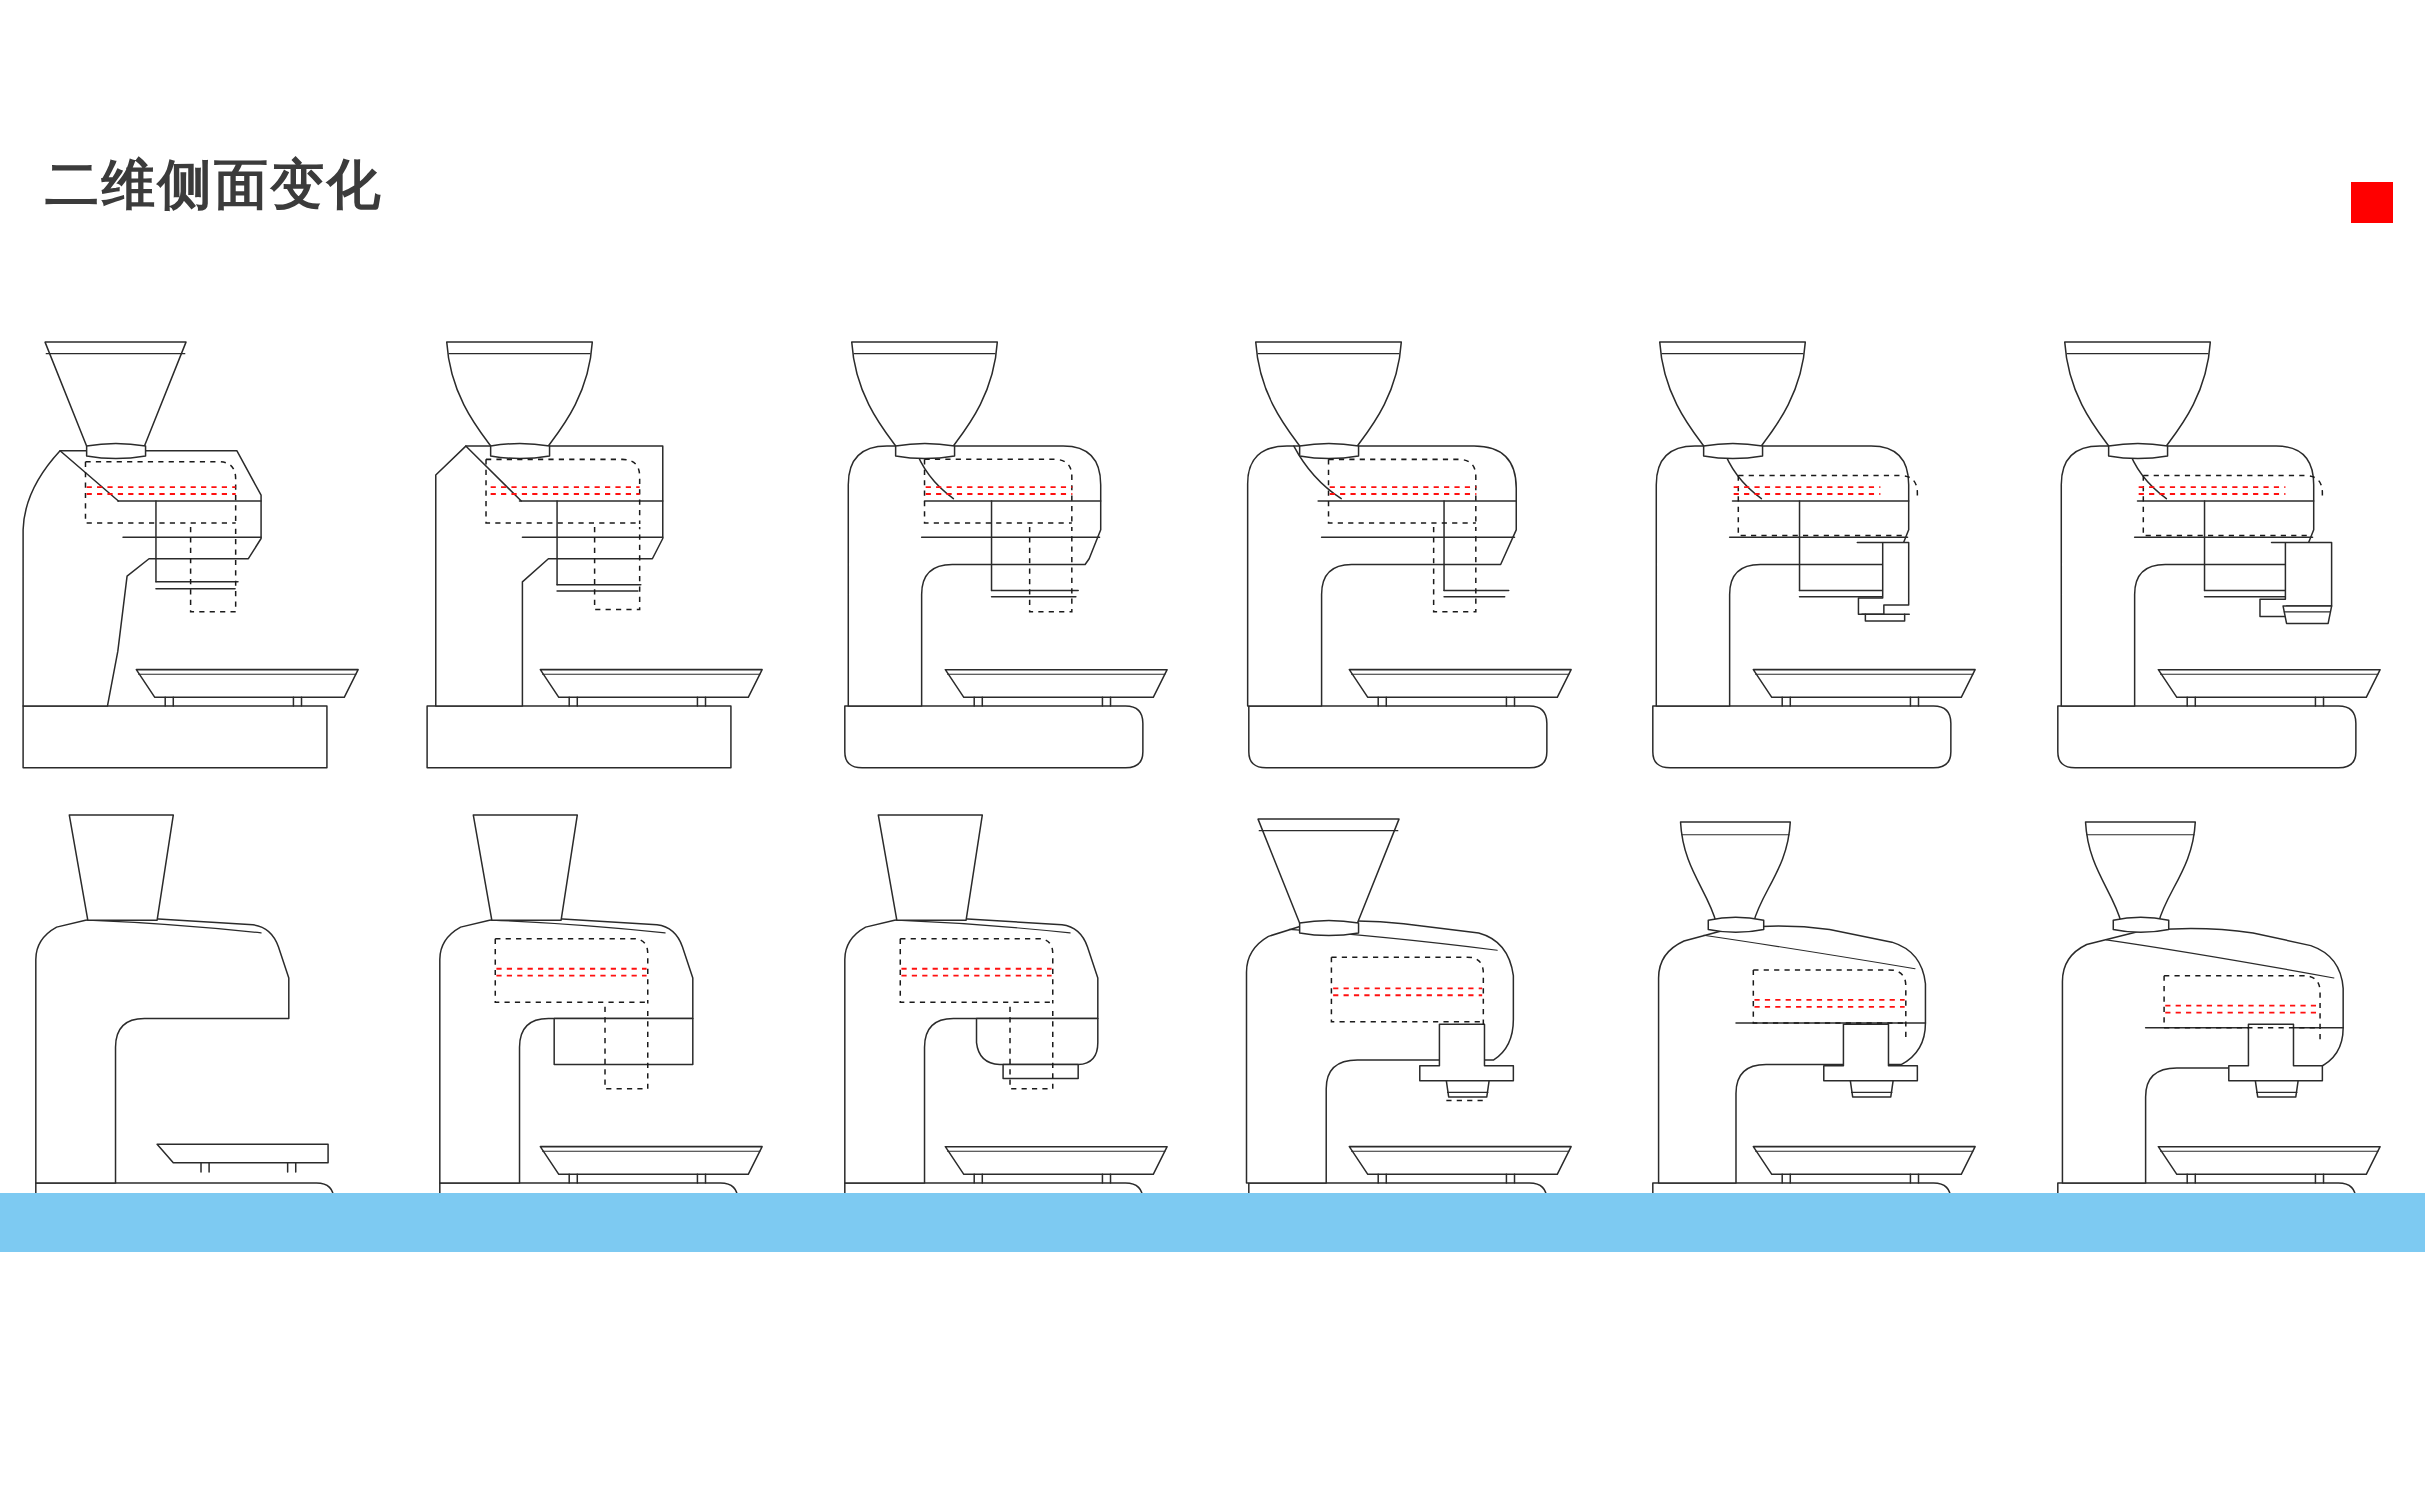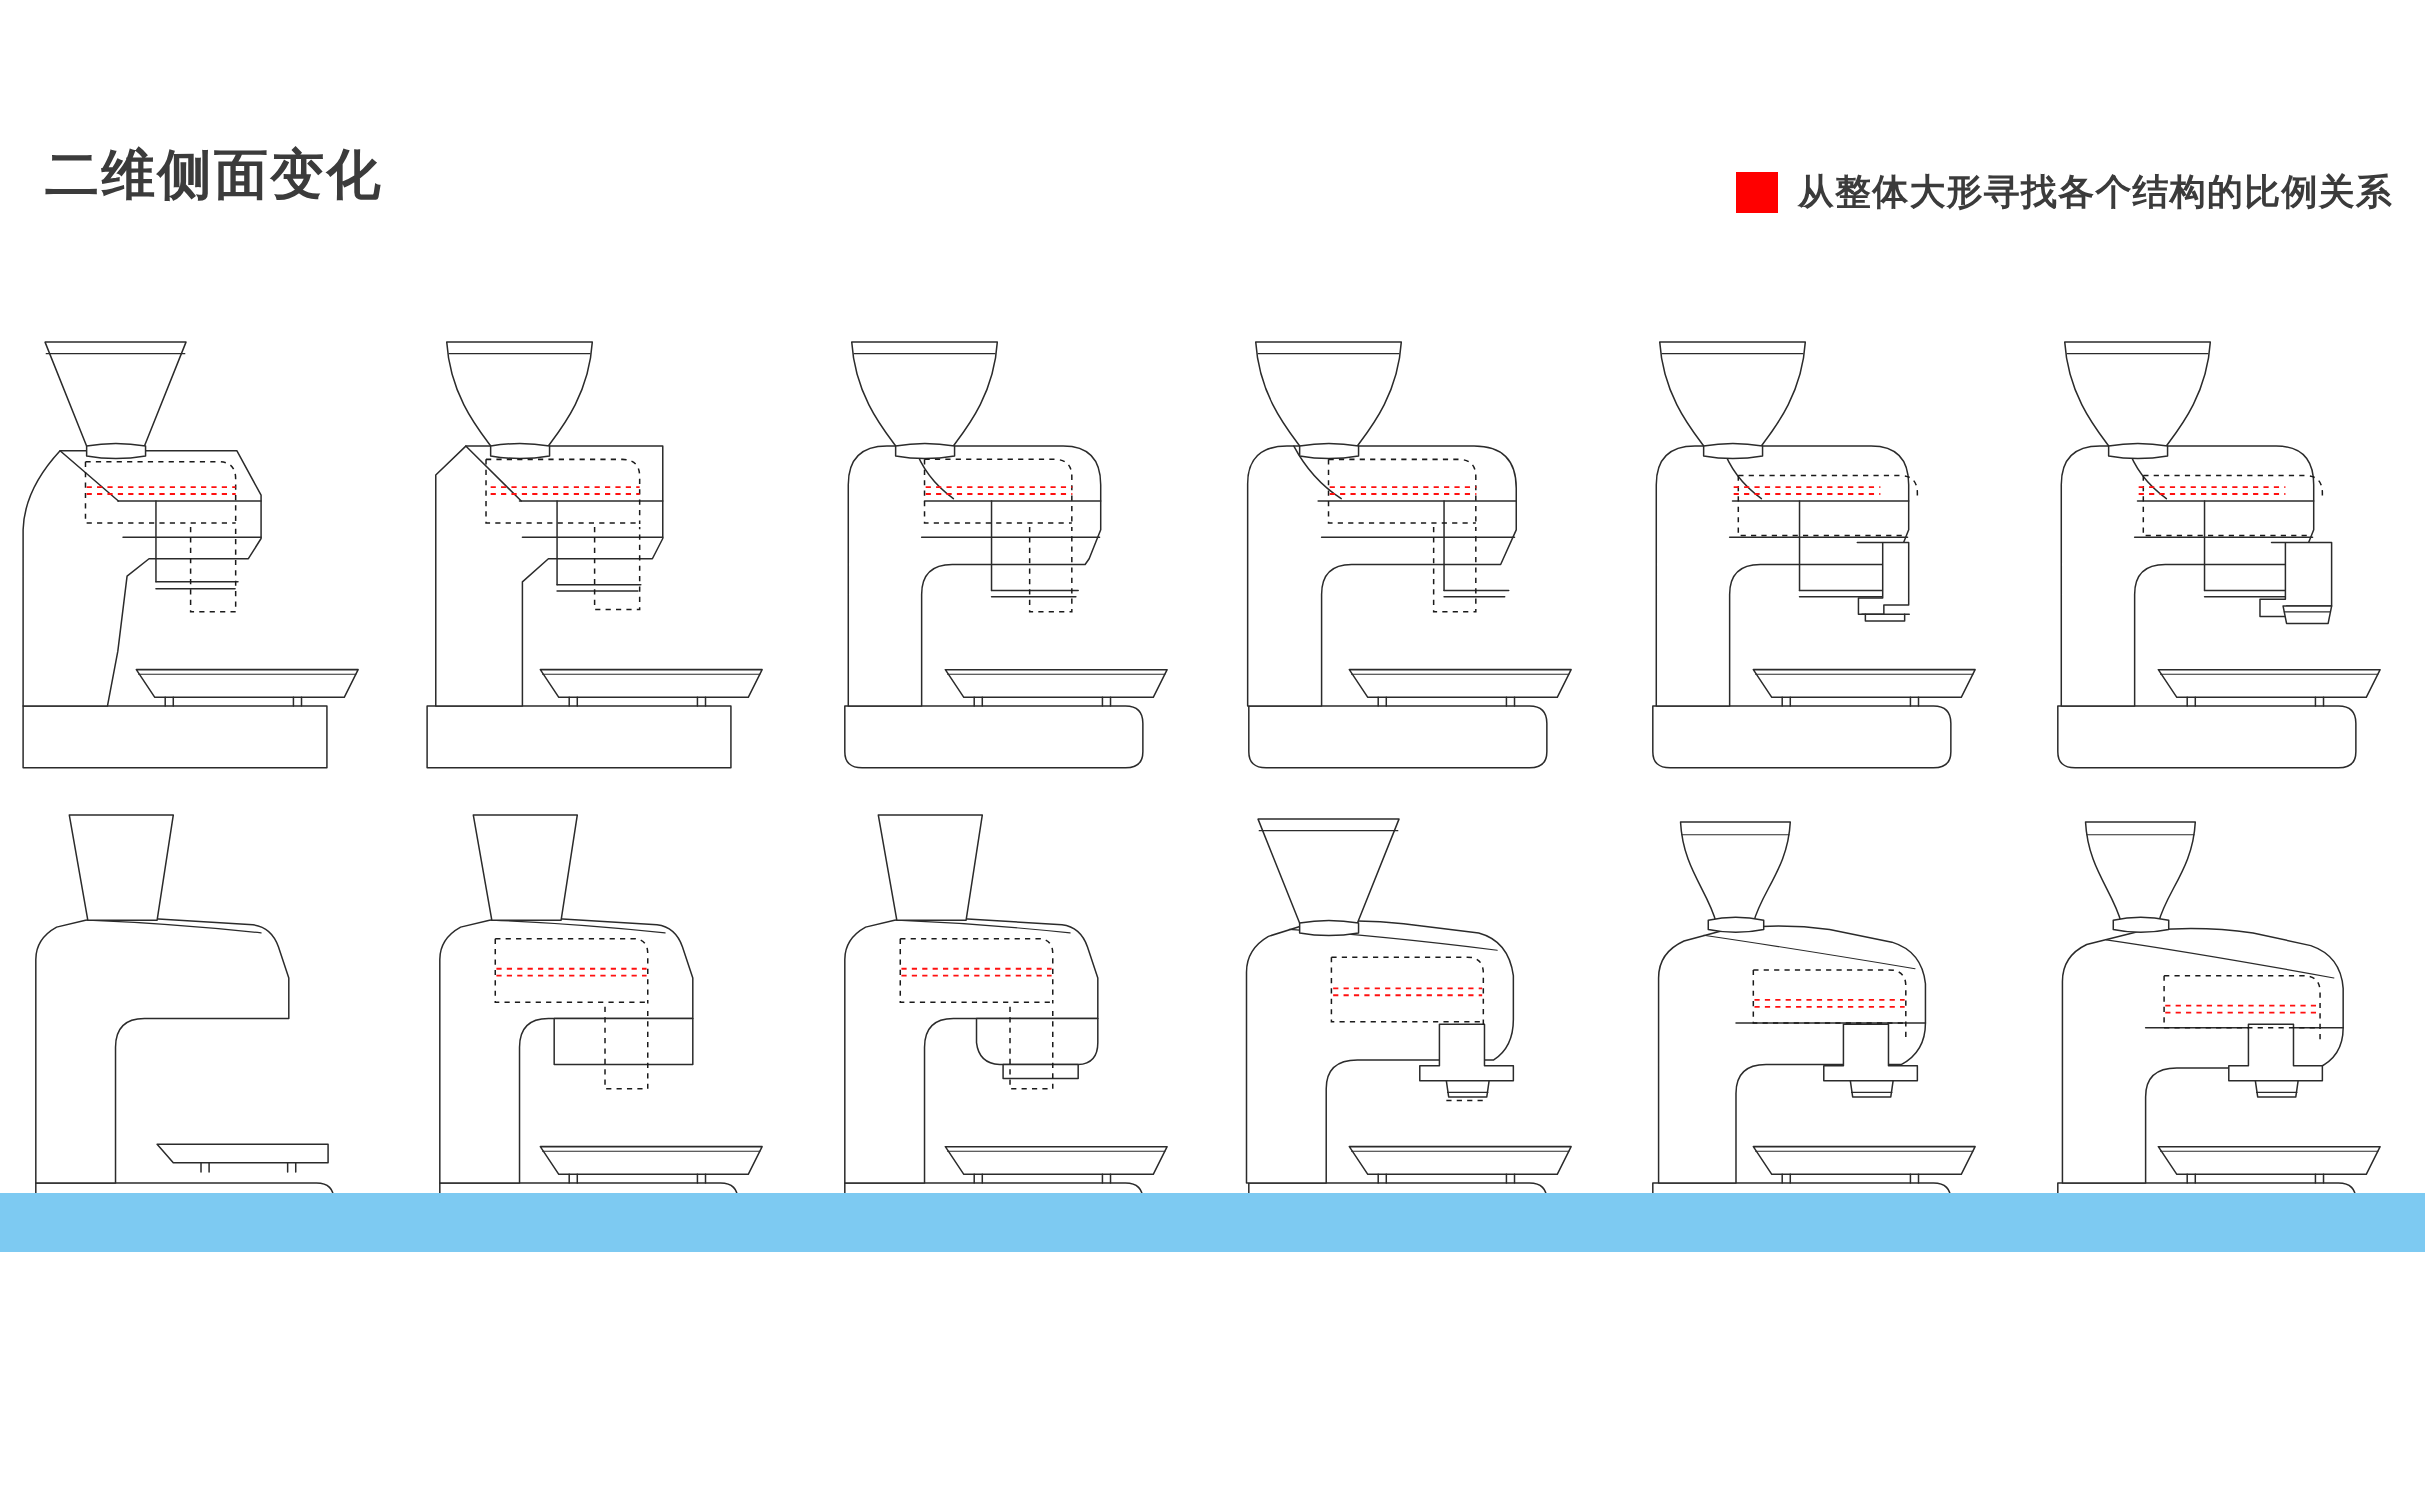--- a/index.html
+++ b/index.html
@@ -15,21 +15,21 @@
     width: 2426px;
     height: 1512px;
     background: #ffffff;
     overflow: hidden;
   }
 
   
   #header {
     position: absolute;
     left: 0;
-    top: 2px;
+    top: 12px;
     width: 2426px;
     height: 250px;
   }
   #slide-title {
     position: absolute;
     left: 45px;
     top: 145px;
     font-size: 54px;
     line-height: 1;
     font-weight: 700;
@@ -100,21 +100,20 @@
 </head>
 <body>
 
 <div id="slide">
 
   <div id="header">
     <div id="slide-title">二维侧面变化</div>
 
     <div id="subtitle-group">
       <div id="subtitle-bullet"></div>
-      <div id="subtitle-text">从整体大形寻找各个结构的比例关系</div>
     </div>
   </div>
 
   <div id="sketch-grid">
       <div class="sketch-cell">
         <svg viewBox="0 0 700 820" preserveAspectRatio="xMidYMid meet">
           <g>
             <path class="fillw ln" d="M40 655 L566 655 L566 762 L40 762 Z"></path>
             <path class="fillw ln" d="M236 592 L620 592 L596 640 L268 640 Z"></path>
             <path class="ln-t" d="M240 600 L616 600"></path>

